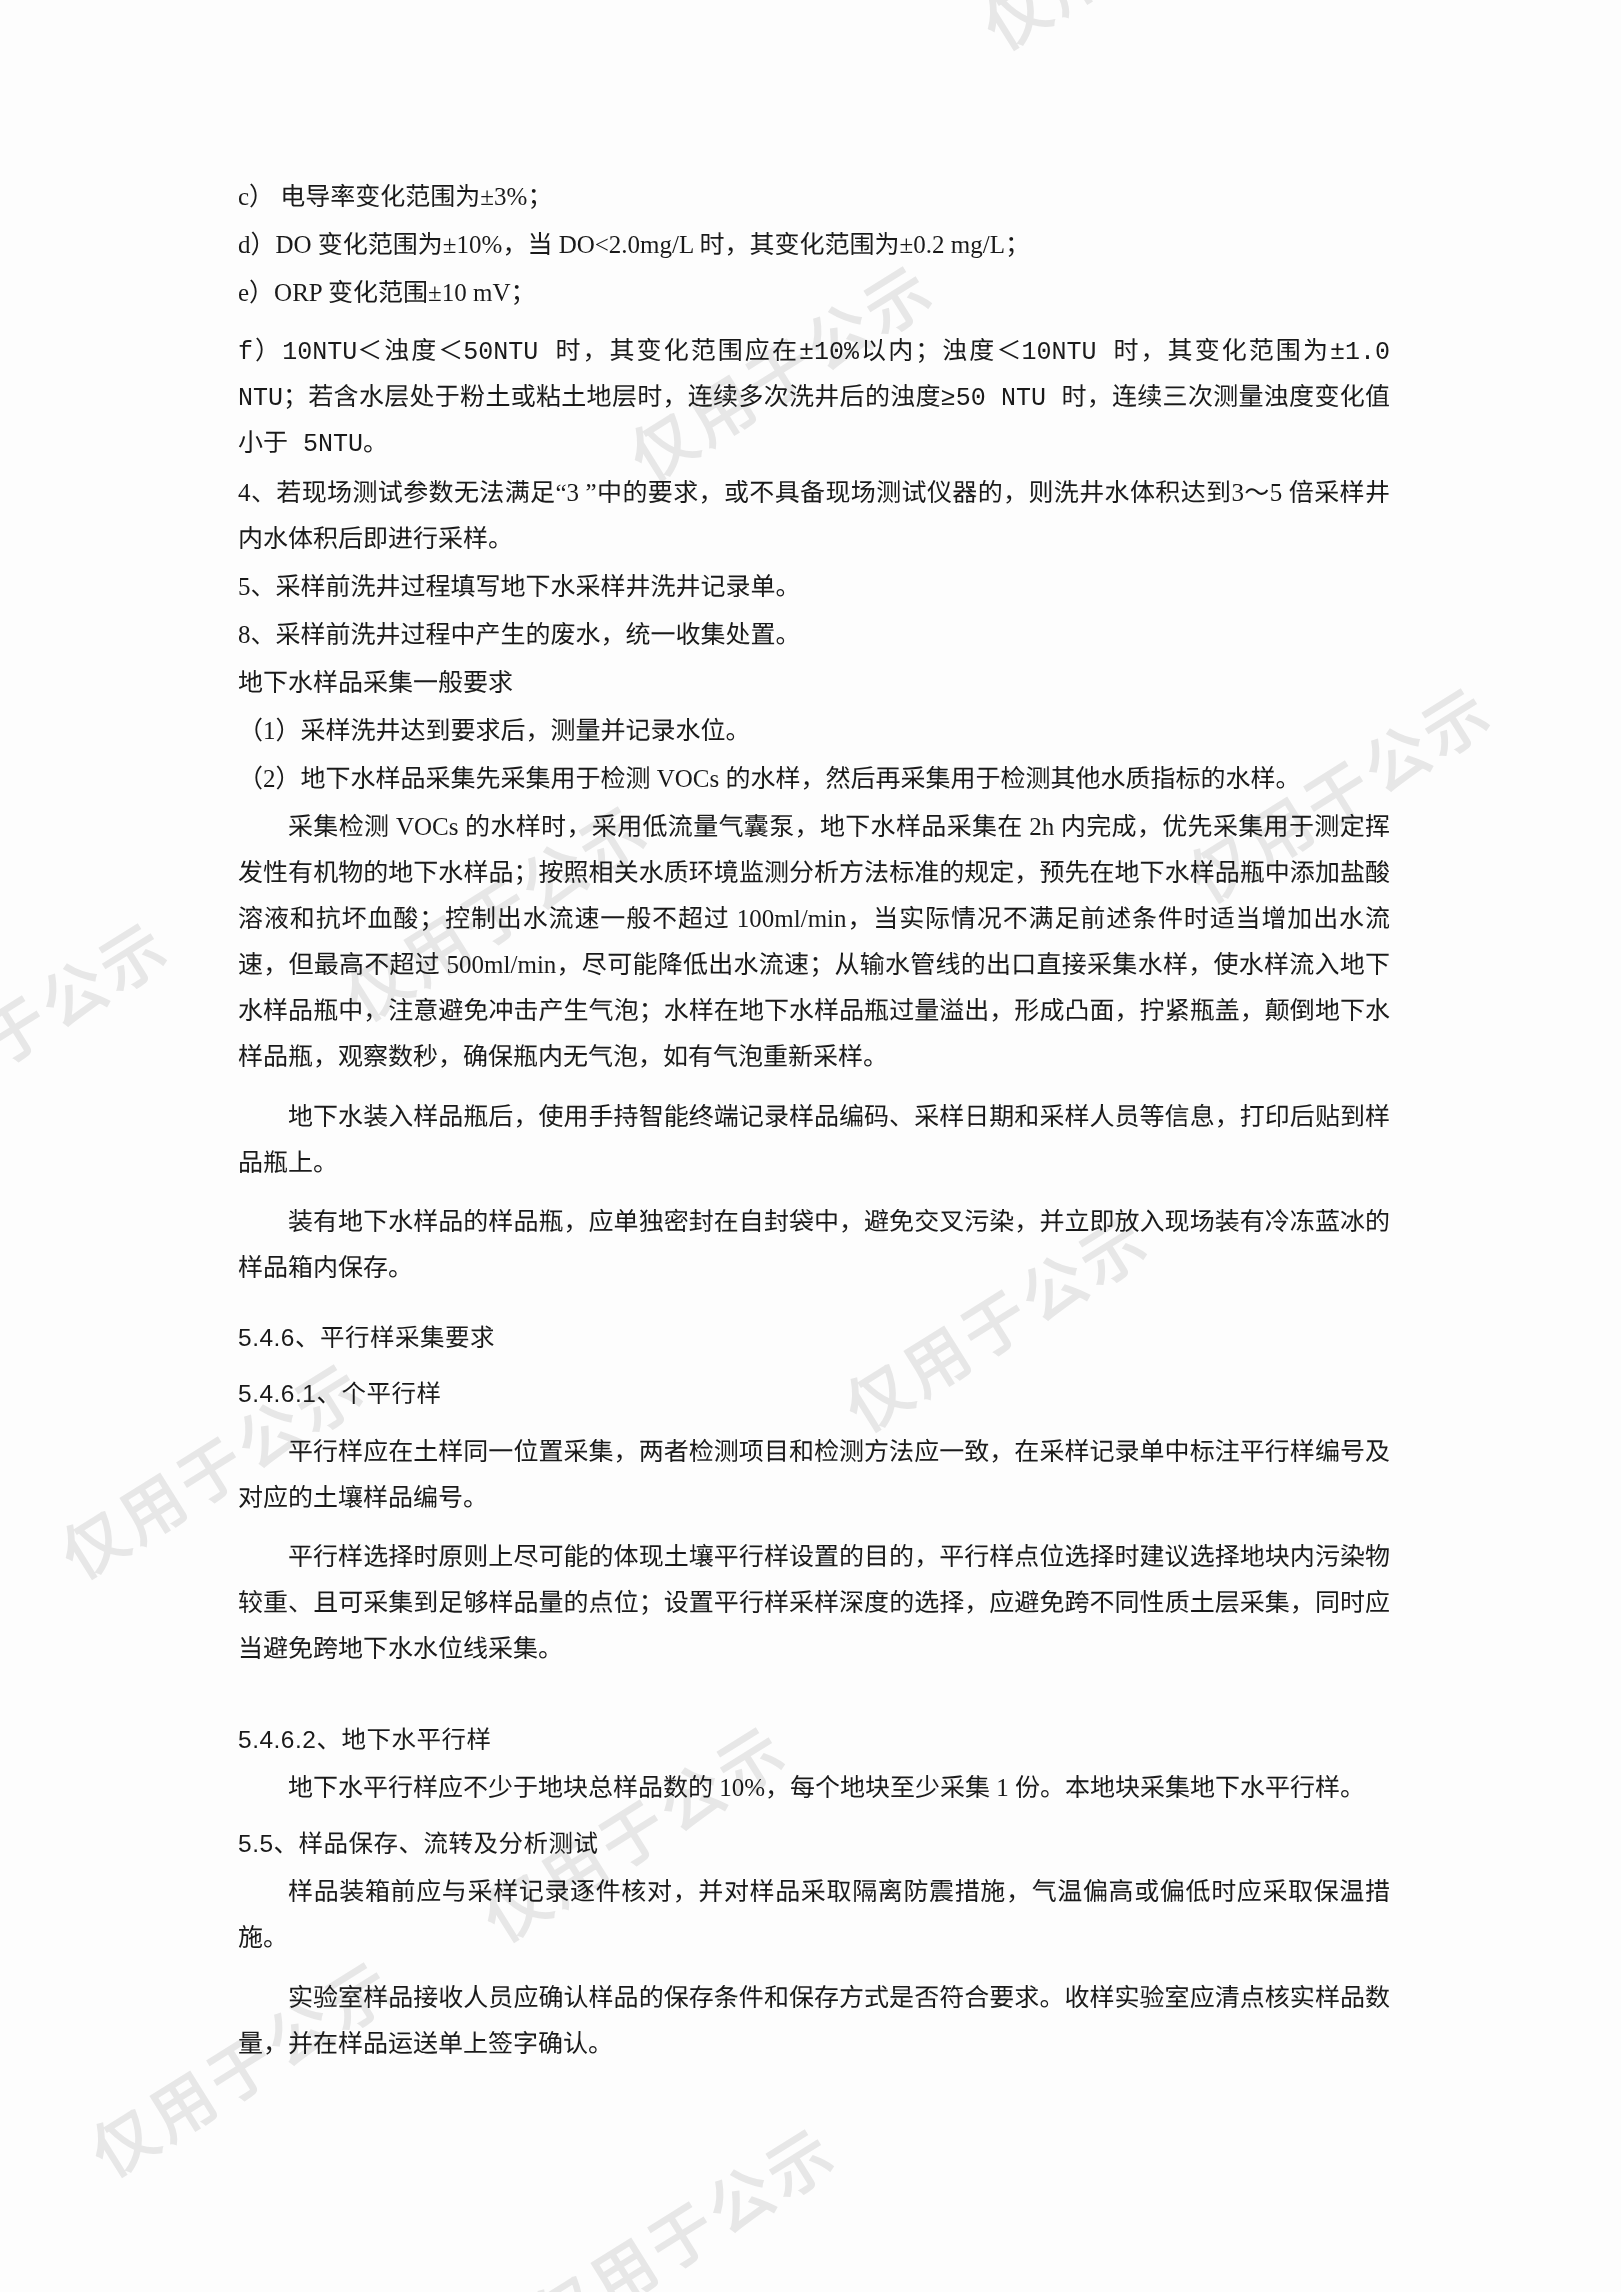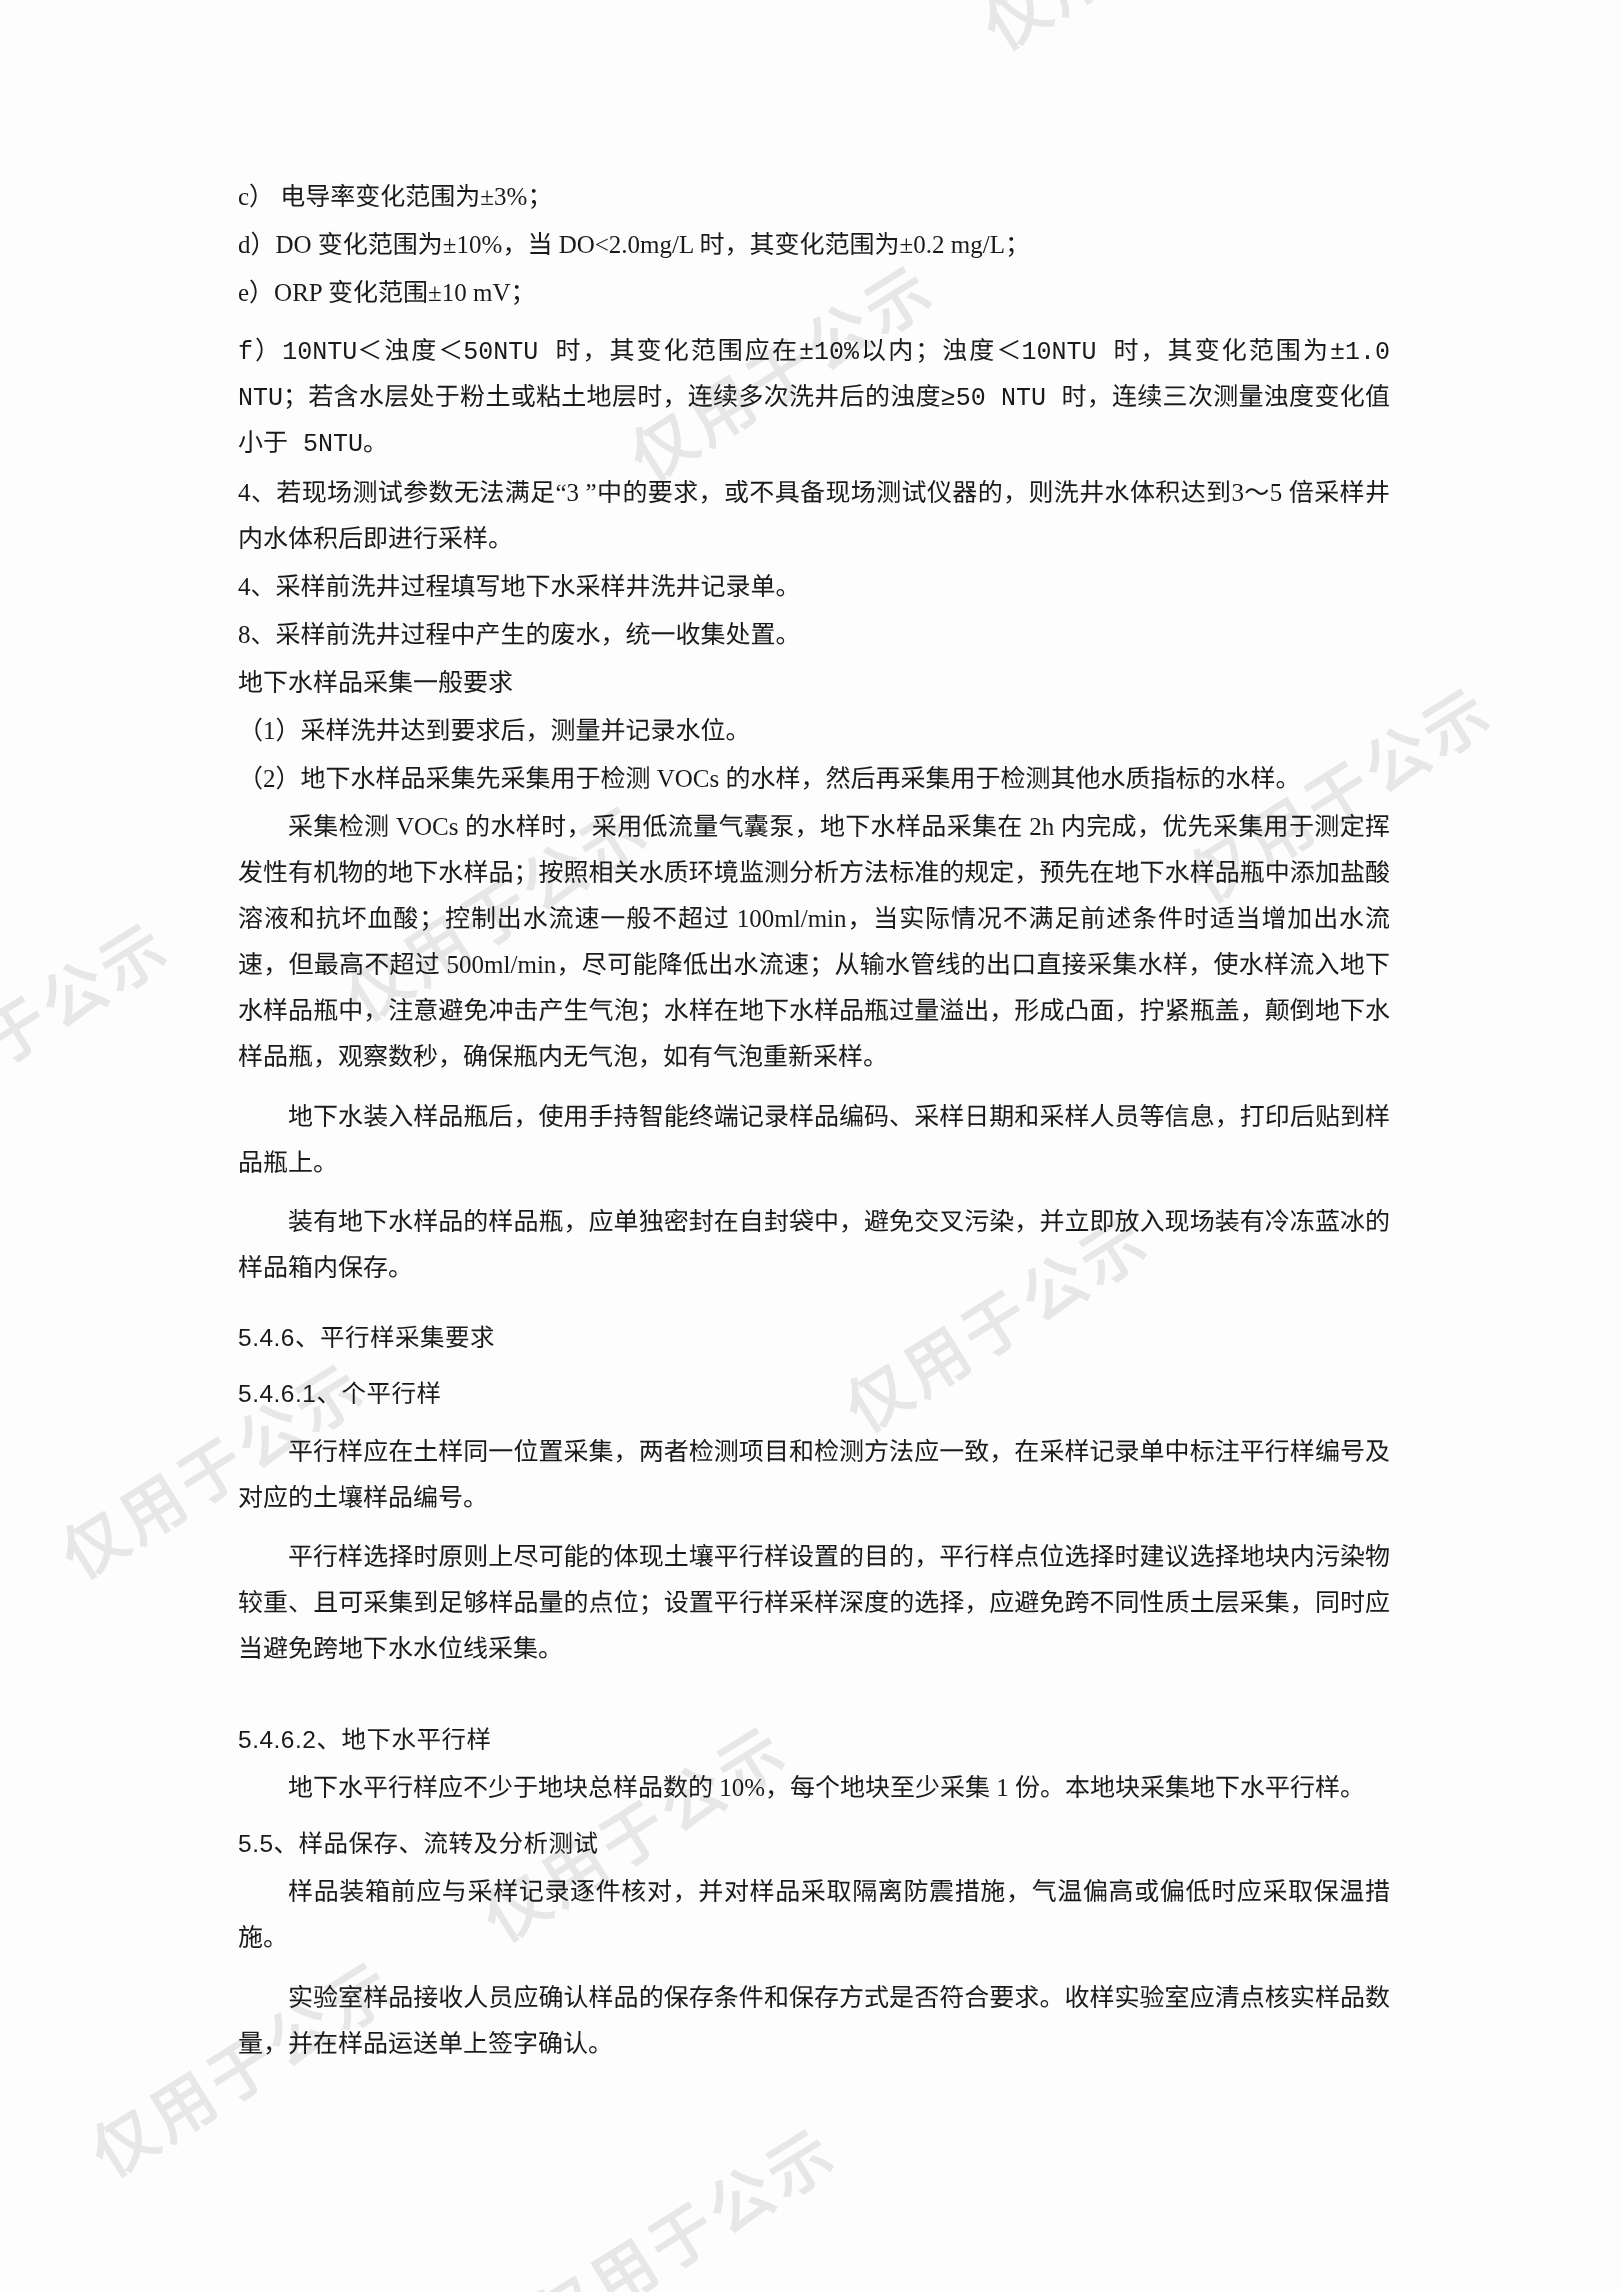--- a/index.html
+++ b/index.html
@@ -83,21 +83,21 @@
   <div class="content">
 
     <p class="noindent">c） 电导率变化范围为±3%；</p>
     <p class="noindent">d）DO 变化范围为±10%，当 DO&lt;2.0mg/L 时，其变化范围为±0.2 mg/L；</p>
     <p class="noindent">e）ORP 变化范围±10 mV；</p>
 
     <div class="gap-sm"></div>
 
     <p class="hang">f）10NTU＜浊度＜50NTU 时，其变化范围应在±10%以内；浊度＜10NTU 时，其变化范围为±1.0 NTU；若含水层处于粉土或粘土地层时，连续多次洗井后的浊度≥50 NTU 时，连续三次测量浊度变化值小于 5NTU。</p>
     <p class="noindent">4、若现场测试参数无法满足“3 ”中的要求，或不具备现场测试仪器的，则洗井水体积达到3～5 倍采样井内水体积后即进行采样。</p>
-    <p class="noindent">4、采样前洗井过程填写地下水采样井洗井记录单。</p>
+    <p class="noindent">5、采样前洗井过程填写地下水采样井洗井记录单。</p>
     <p class="noindent">8、采样前洗井过程中产生的废水，统一收集处置。</p>
     <p class="noindent">地下水样品采集一般要求</p>
     <p class="noindent">（1）采样洗井达到要求后，测量并记录水位。</p>
     <p class="noindent">（2）地下水样品采集先采集用于检测 VOCs 的水样，然后再采集用于检测其他水质指标的水样。</p>
     <p class="indent">采集检测 VOCs 的水样时，采用低流量气囊泵，地下水样品采集在 2h 内完成，优先采集用于测定挥发性有机物的地下水样品；按照相关水质环境监测分析方法标准的规定，预先在地下水样品瓶中添加盐酸溶液和抗坏血酸；控制出水流速一般不超过 100ml/min，当实际情况不满足前述条件时适当增加出水流速，但最高不超过 500ml/min，尽可能降低出水流速；从输水管线的出口直接采集水样，使水样流入地下水样品瓶中，注意避免冲击产生气泡；水样在地下水样品瓶过量溢出，形成凸面，拧紧瓶盖，颠倒地下水样品瓶，观察数秒，确保瓶内无气泡，如有气泡重新采样。</p>
 
     <div class="gap-sm"></div>
 
     <p class="indent">地下水装入样品瓶后，使用手持智能终端记录样品编码、采样日期和采样人员等信息，打印后贴到样品瓶上。</p>
 

